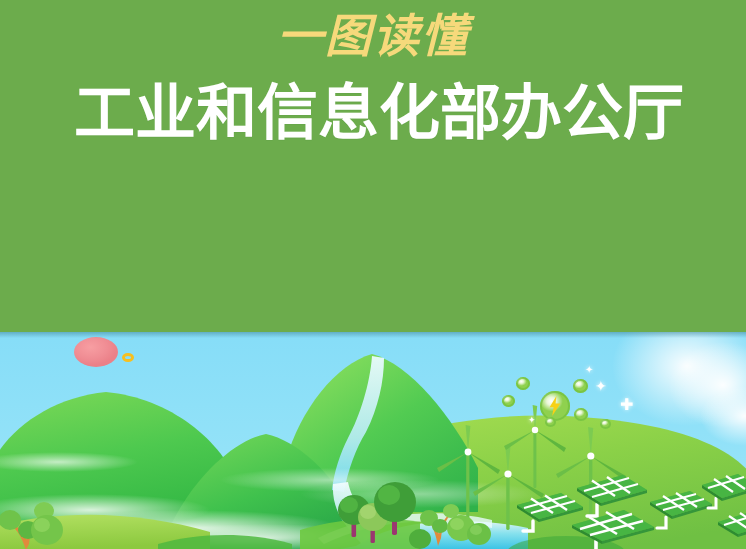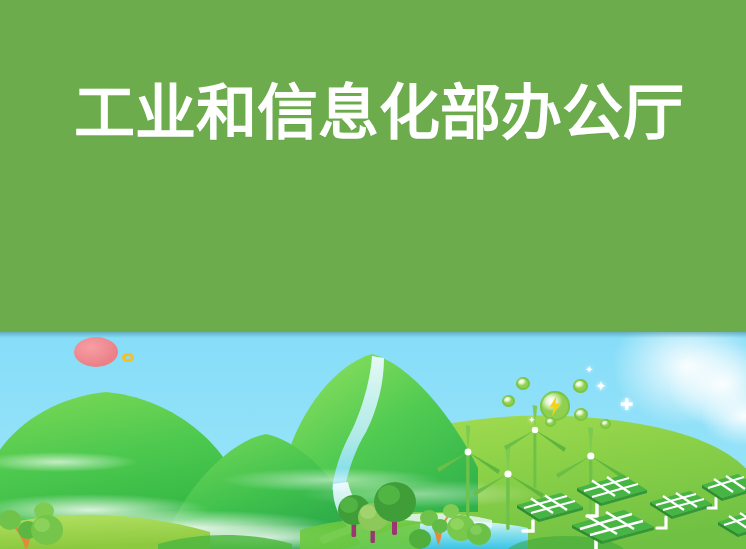--- a/index.html
+++ b/index.html
@@ -478,18 +478,19 @@
   </div>
   <div class="side-tree st2">
     <svg width="34" height="36" viewBox="0 0 34 36" xmlns="http://www.w3.org/2000/svg">
       <ellipse cx="17" cy="18" rx="16" ry="15" fill="#74c54a"></ellipse>
       <ellipse cx="12" cy="13" rx="8" ry="7" fill="#8ed35e" opacity="0.85"></ellipse>
     </svg>
   </div>
 
   <div class="banner-shadow"></div>
   <div class="banner">
+    <div class="kicker">一图读懂</div>
     <div class="title-block">
       <div class="title-line l1">工业和信息化部办公厅</div>
     </div>
   </div>
 
 </div>
 
 </body></html>

